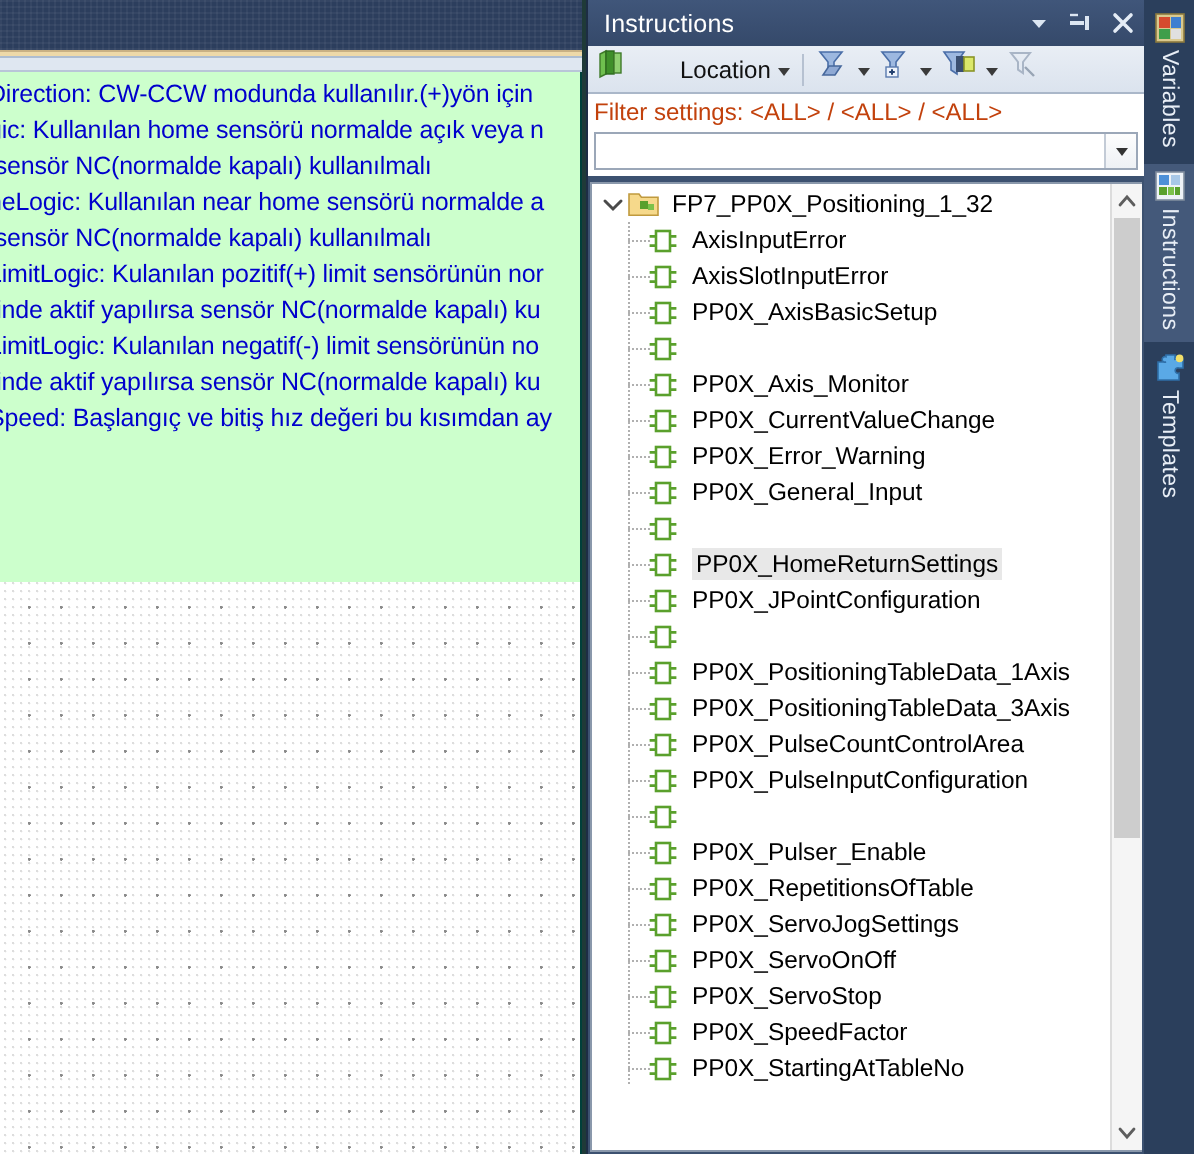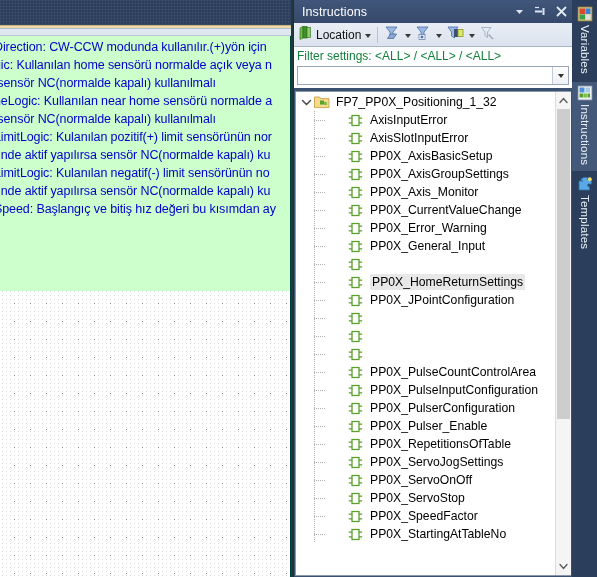--- a/index.html
+++ b/index.html
@@ -130,39 +130,40 @@
     display: flex; align-items: center;
     padding: 0 2px;
   }
   .tb-item {
     display: flex; align-items: center; height: 20px;
     padding: 0 2px; gap: 2px;
   }
   .tb-label {
     font-size: 12px; color: #111111;
     font-family: "Liberation Sans", sans-serif;
+    margin-left: 24px;
   }
   .caret-sm {
     width: 0; height: 0;
     border-left: 3.5px solid transparent;
     border-right: 3.5px solid transparent;
     border-top: 4px solid #3a3a3a;
     margin-left: 2px; margin-top: 3px;
   }
   .tb-sep {
     width: 1px; height: 16px; background: #b6c1d1; margin: 0 4px;
   }
 
   
   .filter-settings {
     height: 19px;
     background: #ffffff;
     display: flex; align-items: center;
     padding-left: 3px;
-    font-size: 12px; color: #15803d;
+    font-size: 12px; color: #c2410c;
     border-bottom: 1px solid #ffffff;
   }
   
   .filter-combo-wrap {
     height: 22px;
     background: #ffffff;
     padding: 0 3px 2px 3px;
   }
   .filter-combo {
     height: 19px;
@@ -204,21 +205,21 @@
   .tree-row {
     height: 18px;
     display: flex; align-items: center;
     font-size: 12.2px;
     color: #000000;
     white-space: nowrap;
     font-family: "Liberation Sans", sans-serif;
     position: relative;
   }
   .tree-row.root { padding-left: 4px; }
-  .tree-row.child { padding-left: 52px; }
+  .tree-row.child { padding-left: 28px; }
   .tree-row.selected .tree-label {
     background: #e8e8e8;
     padding: 0 2px;
   }
   .expander {
     width: 13px; height: 13px;
     display: flex; align-items: center; justify-content: center;
     margin-right: 1px;
   }
   .folder-icon {
@@ -455,21 +456,20 @@
               </svg></span>
             <span class="tree-label">PP0X_AxisBasicSetup</span>
           </div>
           <div class="tree-row child">
             <span class="dashline"></span>
             <span class="dashline-h"></span>
             <span class="fb-icon"><svg width="15" height="13" viewBox="0 0 15 13">
                 <rect x="4" y="1.5" width="7" height="10" fill="#ffffff" stroke="#5aa02c" stroke-width="1.3"></rect>
                 <path d="M0.8 4.2 L4 4.2 M0.8 8.8 L4 8.8 M11 4.2 L14.2 4.2 M11 8.8 L14.2 8.8" stroke="#5aa02c" stroke-width="1.3"></path>
               </svg></span>
-            <span class="tree-label">PP0X_AxisGroupSettings</span>
           </div>
           <div class="tree-row child">
             <span class="dashline"></span>
             <span class="dashline-h"></span>
             <span class="fb-icon"><svg width="15" height="13" viewBox="0 0 15 13">
                 <rect x="4" y="1.5" width="7" height="10" fill="#ffffff" stroke="#5aa02c" stroke-width="1.3"></rect>
                 <path d="M0.8 4.2 L4 4.2 M0.8 8.8 L4 8.8 M11 4.2 L14.2 4.2 M11 8.8 L14.2 8.8" stroke="#5aa02c" stroke-width="1.3"></path>
               </svg></span>
             <span class="tree-label">PP0X_Axis_Monitor</span>
           </div>
@@ -534,28 +534,30 @@
                 <path d="M0.8 4.2 L4 4.2 M0.8 8.8 L4 8.8 M11 4.2 L14.2 4.2 M11 8.8 L14.2 8.8" stroke="#5aa02c" stroke-width="1.3"></path>
               </svg></span>
           </div>
           <div class="tree-row child">
             <span class="dashline"></span>
             <span class="dashline-h"></span>
             <span class="fb-icon"><svg width="15" height="13" viewBox="0 0 15 13">
                 <rect x="4" y="1.5" width="7" height="10" fill="#ffffff" stroke="#5aa02c" stroke-width="1.3"></rect>
                 <path d="M0.8 4.2 L4 4.2 M0.8 8.8 L4 8.8 M11 4.2 L14.2 4.2 M11 8.8 L14.2 8.8" stroke="#5aa02c" stroke-width="1.3"></path>
               </svg></span>
-          </div>
-          <div class="tree-row child">
-            <span class="dashline"></span>
-            <span class="dashline-h"></span>
-            <span class="fb-icon"><svg width="15" height="13" viewBox="0 0 15 13">
-                <rect x="4" y="1.5" width="7" height="10" fill="#ffffff" stroke="#5aa02c" stroke-width="1.3"></rect>
-                <path d="M0.8 4.2 L4 4.2 M0.8 8.8 L4 8.8 M11 4.2 L14.2 4.2 M11 8.8 L14.2 8.8" stroke="#5aa02c" stroke-width="1.3"></path>
-              </svg></span>
+            <span class="tree-label">PP0X_PositioningTableData_1Axis</span>
+          </div>
+          <div class="tree-row child">
+            <span class="dashline"></span>
+            <span class="dashline-h"></span>
+            <span class="fb-icon"><svg width="15" height="13" viewBox="0 0 15 13">
+                <rect x="4" y="1.5" width="7" height="10" fill="#ffffff" stroke="#5aa02c" stroke-width="1.3"></rect>
+                <path d="M0.8 4.2 L4 4.2 M0.8 8.8 L4 8.8 M11 4.2 L14.2 4.2 M11 8.8 L14.2 8.8" stroke="#5aa02c" stroke-width="1.3"></path>
+              </svg></span>
+            <span class="tree-label">PP0X_PositioningTableData_3Axis</span>
           </div>
           <div class="tree-row child">
             <span class="dashline"></span>
             <span class="dashline-h"></span>
             <span class="fb-icon"><svg width="15" height="13" viewBox="0 0 15 13">
                 <rect x="4" y="1.5" width="7" height="10" fill="#ffffff" stroke="#5aa02c" stroke-width="1.3"></rect>
                 <path d="M0.8 4.2 L4 4.2 M0.8 8.8 L4 8.8 M11 4.2 L14.2 4.2 M11 8.8 L14.2 8.8" stroke="#5aa02c" stroke-width="1.3"></path>
               </svg></span>
             <span class="tree-label">PP0X_PulseCountControlArea</span>
           </div>
@@ -568,21 +570,20 @@
               </svg></span>
             <span class="tree-label">PP0X_PulseInputConfiguration</span>
           </div>
           <div class="tree-row child">
             <span class="dashline"></span>
             <span class="dashline-h"></span>
             <span class="fb-icon"><svg width="15" height="13" viewBox="0 0 15 13">
                 <rect x="4" y="1.5" width="7" height="10" fill="#ffffff" stroke="#5aa02c" stroke-width="1.3"></rect>
                 <path d="M0.8 4.2 L4 4.2 M0.8 8.8 L4 8.8 M11 4.2 L14.2 4.2 M11 8.8 L14.2 8.8" stroke="#5aa02c" stroke-width="1.3"></path>
               </svg></span>
-            <span class="tree-label">PP0X_PulserConfiguration</span>
           </div>
           <div class="tree-row child">
             <span class="dashline"></span>
             <span class="dashline-h"></span>
             <span class="fb-icon"><svg width="15" height="13" viewBox="0 0 15 13">
                 <rect x="4" y="1.5" width="7" height="10" fill="#ffffff" stroke="#5aa02c" stroke-width="1.3"></rect>
                 <path d="M0.8 4.2 L4 4.2 M0.8 8.8 L4 8.8 M11 4.2 L14.2 4.2 M11 8.8 L14.2 8.8" stroke="#5aa02c" stroke-width="1.3"></path>
               </svg></span>
             <span class="tree-label">PP0X_Pulser_Enable</span>
           </div>

